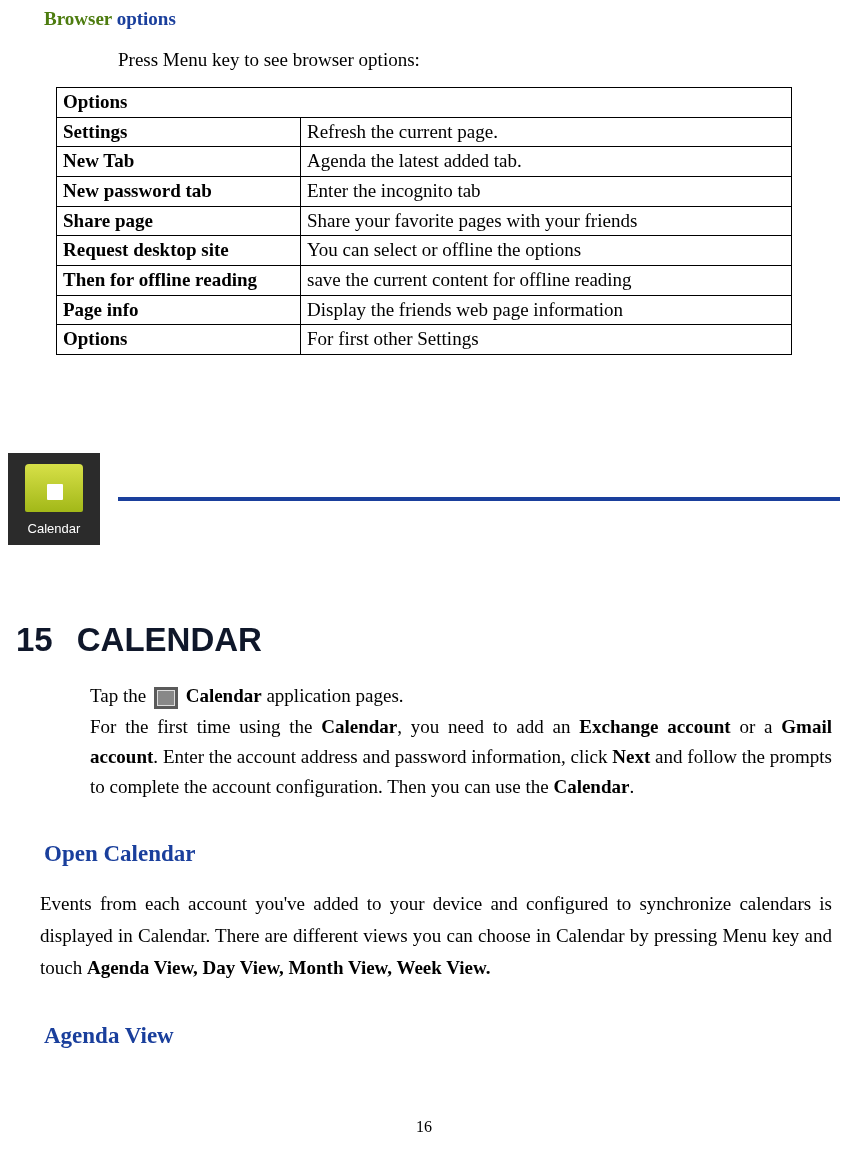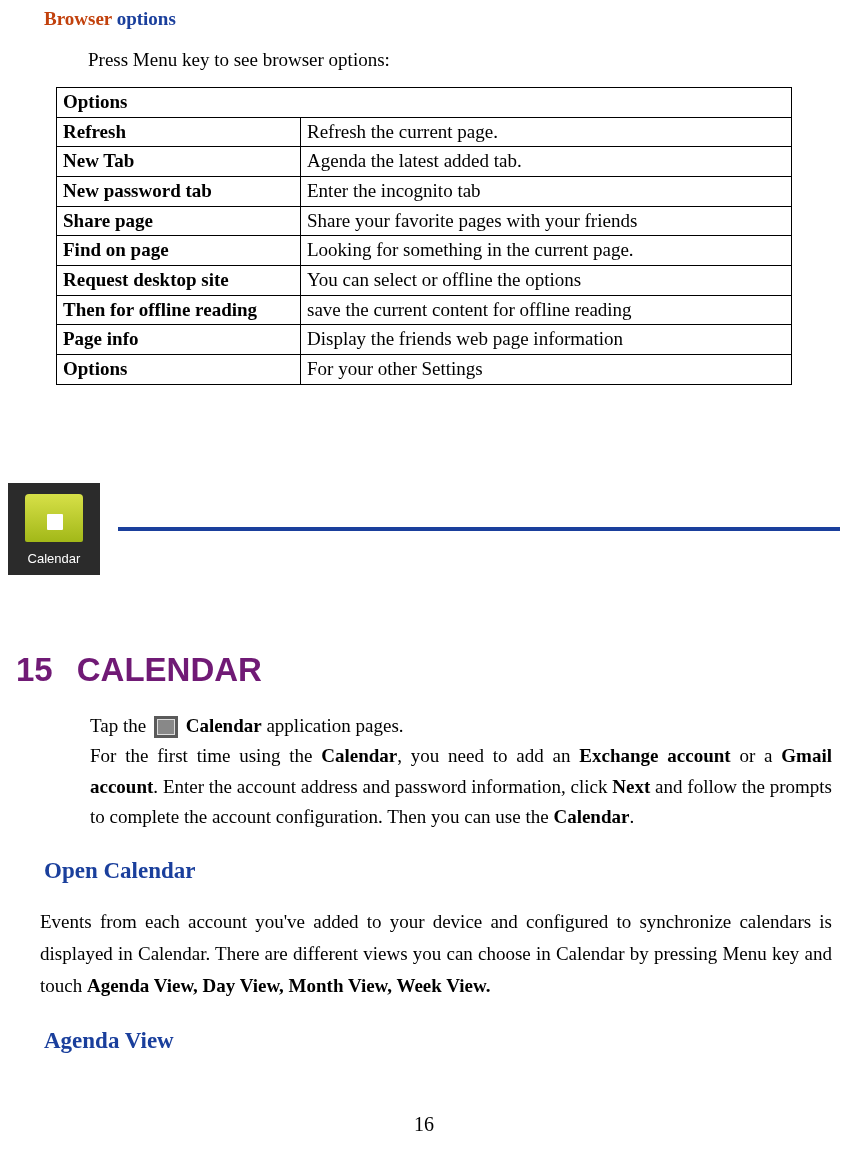--- a/index.html
+++ b/index.html
@@ -16,24 +16,24 @@
     }
     .page {
       padding: 0 8px 0 8px;
     }
     .section-title {
       font-weight: bold;
       margin-left: 36px;
       margin-top: 6px;
       margin-bottom: 14px;
     }
-    .section-title .browser-word { color: #c2410c; }
+    .section-title .browser-word { color: #4d7c0f; }
     .section-title .options-word { color: #1a3f9c; }
     .intro-text {
-      margin-left: 80px;
+      margin-left: 110px;
       margin-bottom: 14px;
     }
     .options-table {
       border-collapse: collapse;
       margin: 0 auto;
       width: 736px;
     }
     .options-table td, .options-table th {
       border: 1px solid #000;
       padding: 1px 6px 2px 6px;
@@ -93,21 +93,21 @@
       flex: 1;
       height: 4px;
       background: #1a3f9c;
     }
     .chapter-title {
       margin-top: 72px;
       margin-left: 8px;
       margin-bottom: 18px;
       font-size: 33px;
       font-weight: bold;
-      color: #701a75;
+      color: #0f172a;
       font-family: Arial, sans-serif;
     }
     .chapter-title .num { margin-right: 24px; }
     .body-block {
       margin-left: 82px;
       margin-right: 8px;
       text-align: justify;
       line-height: 1.6;
     }
     .body-block .inline-icon {
@@ -124,89 +124,85 @@
       position: absolute;
       left: 3px; top: 3px; right: 3px; bottom: 3px;
       border: 1px solid #ddd;
       background: #888;
     }
     .sub-heading {
       color: #1a3f9c;
       font-size: 23px;
       font-weight: bold;
       margin-left: 36px;
-      margin-top: 23px;
+      margin-top: 35px;
       margin-bottom: 18px;
     }
     .body-para {
       margin-left: 32px;
       margin-right: 8px;
       text-align: justify;
       line-height: 1.7;
     }
     .page-num {
       position: absolute;
       bottom: 12px;
       left: 0; right: 0;
       text-align: center;
-      font-size: 20px;
+      font-size: 16px;
     }
     strong { font-weight: bold; }
   </style>
 </head>
 <body>
 
 <div class="page">
 
   <div class="section-title">
     <span class="browser-word">Browser</span><span class="options-word"> options</span>
   </div>
 
   <div class="intro-text">Press Menu key to see browser options:</div>
 
   <table class="options-table">
     <tbody>
         <tr class="options-header">
       <th colspan="2">Options</th>
     </tr>
     <tr>
-      <td class="opt-name">Refresh</td>
+      <td class="opt-name">Settings</td>
       <td>Refresh the current page.</td>
     </tr>
     <tr>
       <td class="opt-name">New Tab</td>
       <td>Agenda the latest added tab.</td>
     </tr>
     <tr>
       <td class="opt-name">New password tab</td>
       <td>Enter the incognito tab</td>
     </tr>
     <tr>
       <td class="opt-name">Share page</td>
       <td>Share your favorite pages with your friends</td>
     </tr>
     <tr>
-      <td class="opt-name">Find on page</td>
-      <td>Looking for something in the current page.</td>
-    </tr>
-    <tr>
       <td class="opt-name">Request desktop site</td>
       <td>You can select or offline the options</td>
     </tr>
     <tr>
       <td class="opt-name">Then for offline reading</td>
       <td>save the current content for offline reading</td>
     </tr>
     <tr>
       <td class="opt-name">Page info</td>
       <td>Display the friends web page information</td>
     </tr>
     <tr>
       <td class="opt-name">Options</td>
-      <td>For your other Settings</td>
+      <td>For first other Settings</td>
     </tr>
   </tbody>
     </table>
 
   <div class="divider-block">
     <div class="calendar-app-icon">
       <div class="ico"></div>
       <div class="lbl">Calendar</div>
     </div>
     <div class="thick-line"></div>

